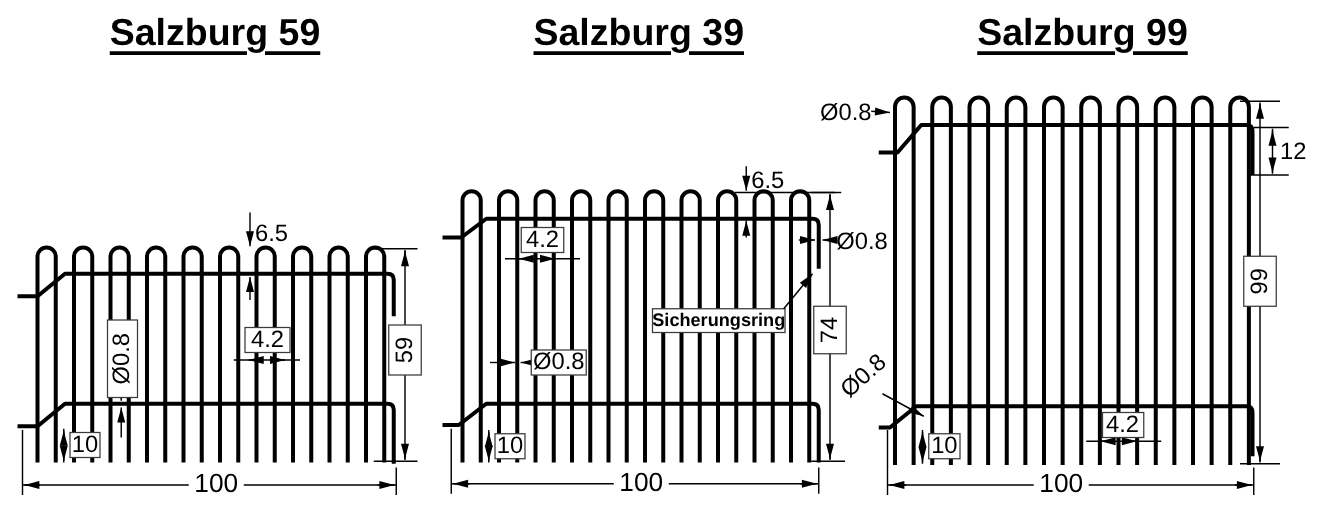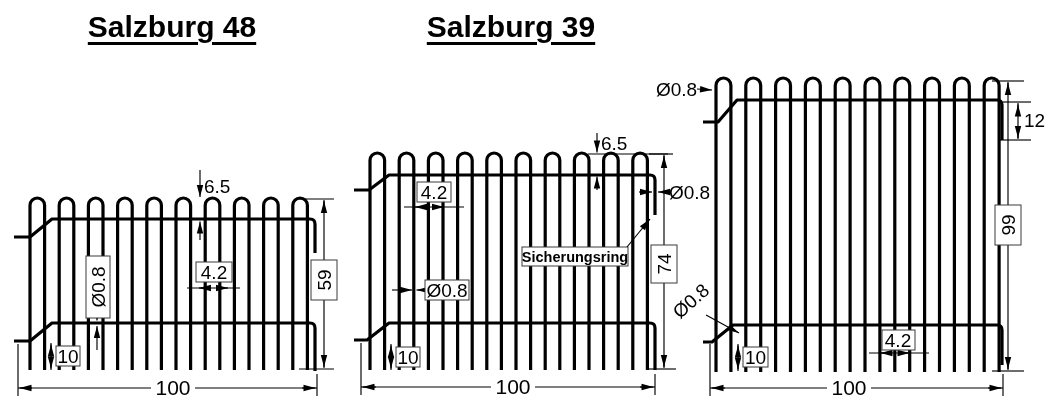--- a/index.html
+++ b/index.html
@@ -11,22 +11,23 @@
   #t59{left:172px;}
   #t74{left:511px;}
   #t99{left:866px;}
   svg{position:absolute;left:0;top:0;}
   svg text{font-family:"Liberation Sans", sans-serif;fill:#000;}
 </style>
 </head>
 <body>
 
 <div class="page">
-  <h2 id="t59" class="panel-title">Salzburg 48</h2>
+  <h2 id="t59" class="panel-title">Salzburg 59</h2>
   <h2 id="t74" class="panel-title">Salzburg 39</h2>
+  <h2 id="t99" class="panel-title">Salzburg 99</h2>
 
   <svg id="drawing" width="1062" height="417" viewBox="0 0 1062 417">
     <defs>
       <marker id="ah" markerUnits="userSpaceOnUse" markerWidth="14" markerHeight="8" refX="12.5" refY="4" orient="auto">
         <path d="M0.5,0.8 L12.5,4 L0.5,7.2 Z" fill="#000"></path>
       </marker>
     </defs>
   <path d="M30,370 V205.3 A7.3,7.3 0 0 1 44.6,205.3 V370 M59.2,370 V205.3 A7.3,7.3 0 0 1 73.8,205.3 V370 M88.4,370 V205.3 A7.3,7.3 0 0 1 103,205.3 V370 M117.6,370 V205.3 A7.3,7.3 0 0 1 132.2,205.3 V370 M146.8,370 V205.3 A7.3,7.3 0 0 1 161.4,205.3 V370 M176,370 V205.3 A7.3,7.3 0 0 1 190.6,205.3 V370 M205.2,370 V205.3 A7.3,7.3 0 0 1 219.79999999999998,205.3 V370 M234.4,370 V205.3 A7.3,7.3 0 0 1 249,205.3 V370 M263.6,370 V205.3 A7.3,7.3 0 0 1 278.20000000000005,205.3 V370 M292.8,370 V205.3 A7.3,7.3 0 0 1 307.40000000000003,205.3 V370 " fill="none" stroke="#000000" stroke-width="3.2" stroke-linejoin="round"></path>
       <path d="M14,237 H30 L52,219 H310 Q315,219 315,224 V253" fill="none" stroke="#000000" stroke-width="3.2" stroke-linejoin="round"></path>
       <path d="M14,341 H30 L52,323 H310 Q315,323 315,328 V371" fill="none" stroke="#000000" stroke-width="3.2" stroke-linejoin="round"></path>

